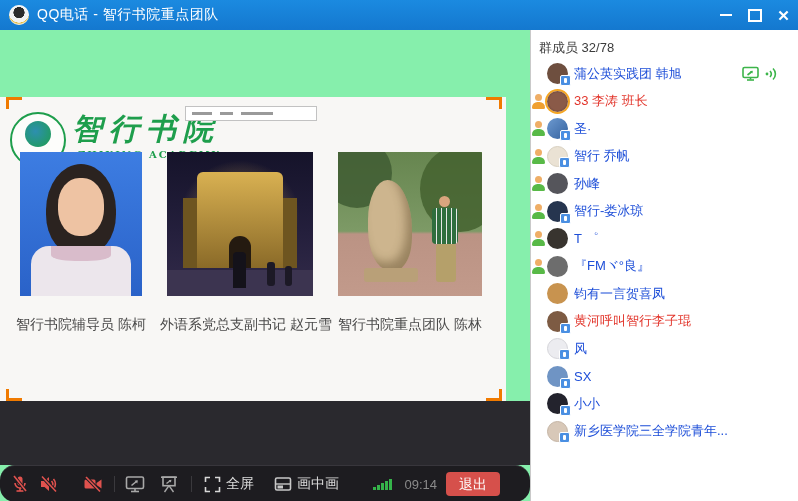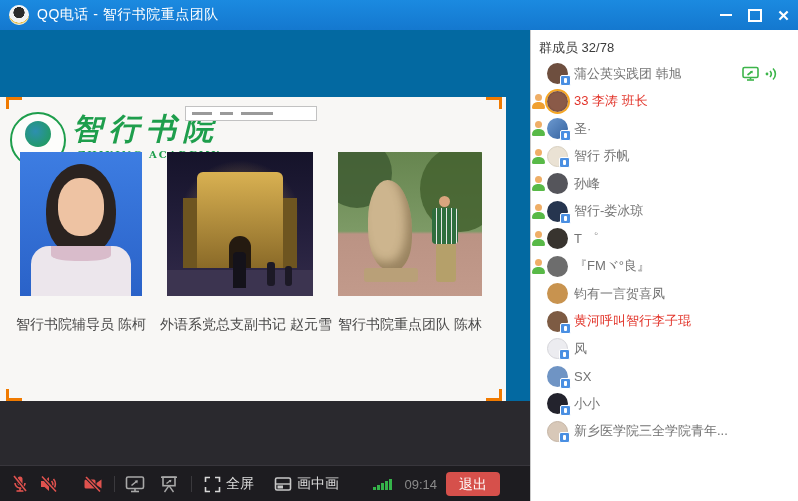--- a/index.html
+++ b/index.html
@@ -13,21 +13,21 @@
     background:radial-gradient(circle at 50% 38%,#2b2b2b 34%,#f2f2f2 36%,#f2f2f2 62%,#e2b93c 64%,#f7f7f7 80%);
     box-shadow:0 0 0 1px rgba(255,255,255,.35) inset;}
   .title-text{color:#fff;font-size:14px;margin-left:8px;letter-spacing:.5px;}
   .win-btns{position:absolute;right:0;top:0;height:30px;display:flex;}
   .win-btn{width:29px;height:30px;display:flex;align-items:center;justify-content:center;cursor:default;}
   .ic-min{width:12px;height:2px;background:#fff;display:block;}
   .ic-max{width:10px;height:9px;border:2px solid #fff;display:block;}
   .ic-close{color:#fff;font-size:15px;font-weight:bold;line-height:1;}
 
   
-  .video-area{position:absolute;left:0;top:30px;width:530px;height:471px;background:#0369a1;}
+  .video-area{position:absolute;left:0;top:30px;width:530px;height:471px;background:#86efac;}
   .video-lower{position:absolute;left:0;top:371px;width:530px;height:64px;background:#2a292e;}
 
   
   .slide{position:absolute;left:0;top:67px;width:506px;height:304px;background:#f8f7f5;}
   .logo-emblem{position:absolute;left:10px;top:15px;width:52px;height:52px;border-radius:50%;
     border:2px solid #1e9e4c;background:#fdfdfb;}
   .logo-emblem::before{content:"";position:absolute;left:13px;top:7px;width:26px;height:26px;border-radius:50%;
     background:radial-gradient(circle at 40% 40%,#2d8fb0,#1e9e4c);}
   .logo-emblem::after{content:"";position:absolute;left:8px;bottom:4px;width:34px;height:14px;
     border-bottom:4px solid #1e9e4c;border-radius:50%;}
@@ -73,21 +73,21 @@
   .p3-pants{position:absolute;right:26px;top:92px;width:20px;height:38px;background:#b5a06a;border-radius:3px;}
   .caption{position:absolute;top:219px;height:20px;font-size:14px;color:#4a4a4a;text-align:center;white-space:nowrap;}
   .cap1{left:6px;width:150px;} .cap2{left:160px;width:160px;} .cap3{left:330px;width:160px;}
 
   
   .br{position:absolute;background:#f07a00;}
   .br-h{width:16px;height:3px;} .br-v{width:3px;height:12px;}
 
   
   .toolbar{position:absolute;left:0;top:435px;width:530px;height:36px;background:#1d1c20;
-    border-top:1px solid #38363c;display:flex;align-items:center;}
+    border-top:1px solid #38363c;display:flex;align-items:center;border-radius:15px;}
   .tb-icon{display:flex;align-items:center;justify-content:center;flex:0 0 auto;}
   .tb-sep{width:1px;height:16px;background:#3a393d;flex:0 0 auto;}
   .tb-label{color:#dcdcdc;font-size:14px;margin-left:5px;flex:0 0 auto;}
   .tb-time{color:#8a8a8a;font-size:13px;margin-left:12px;flex:0 0 auto;}
   .exit-btn{margin-left:9px;margin-right:30px;flex:0 0 auto;background:#d6504b;color:#fff;font-size:14px;
     padding:4px 13px;border-radius:4px;line-height:1.2;}
   .sigbars{display:flex;align-items:flex-end;gap:1px;margin-left:auto;flex:0 0 auto;}
   .sigbars i{display:block;width:3px;background:#35b44a;}
 
   
@@ -99,21 +99,21 @@
   .hand.show{visibility:visible;}
   .hand::before{content:"";position:absolute;left:3px;top:1px;width:7px;height:7px;border-radius:50%;background:#efae66;}
   .hand::after{content:"";position:absolute;left:0;top:9px;width:13px;height:7px;border-radius:7px 7px 2px 2px;}
   .hand.st-orange::after{background:#f0a030;}
   .hand.st-green::after{background:#58b947;}
   .avatar{width:21px;height:21px;border-radius:50%;margin-left:2px;position:relative;flex:0 0 auto;}
   .badge{display:none;position:absolute;right:-3px;bottom:-2px;width:9px;height:9px;background:#4a8fe2;
     border:1px solid #fff;border-radius:2px;}
   .badge::after{content:"";position:absolute;left:3px;top:2px;width:3px;height:5px;background:#fff;border-radius:1px;}
   .has-badge .badge{display:block;}
-  .mname{font-size:13px;color:#737373;margin-left:6px;white-space:nowrap;overflow:hidden;}
+  .mname{font-size:13px;color:#1d4ed8;margin-left:6px;white-space:nowrap;overflow:hidden;}
   .mname.red{color:#e2342a;}
   .ricons{position:absolute;right:20px;top:6px;display:flex;gap:5px;}
 
   
   .av1{background:#6e4f3f;}
   .av2{background:radial-gradient(circle,#8a5a48 55%,#5a3a30);box-shadow:0 0 0 2px #f5a623;}
   .av3{background:linear-gradient(135deg,#6d9ad0,#35629f);}
   .av4{background:#eae2d4;border:1px solid #d8d0c0;box-sizing:border-box;}
   .av5{background:#26354f;}
   .av6{background:#55555b;}

